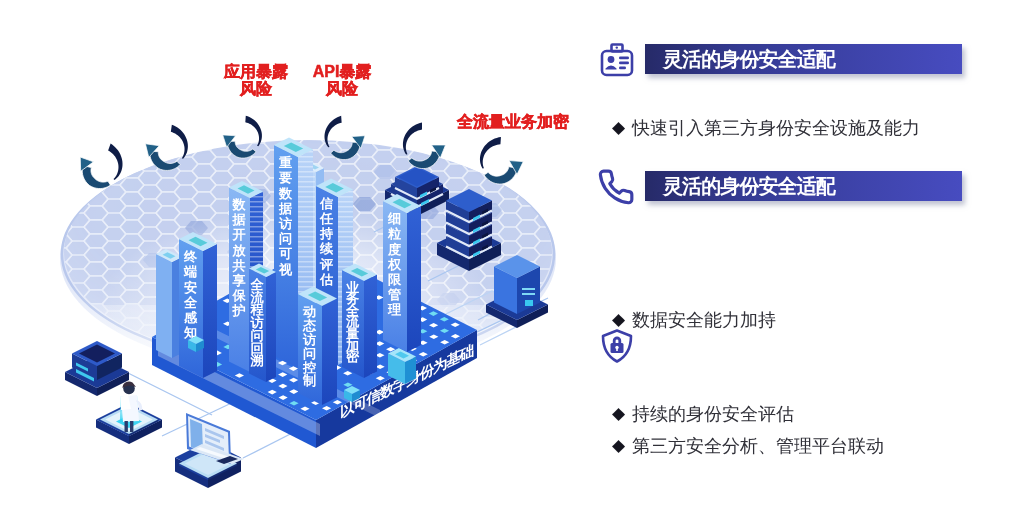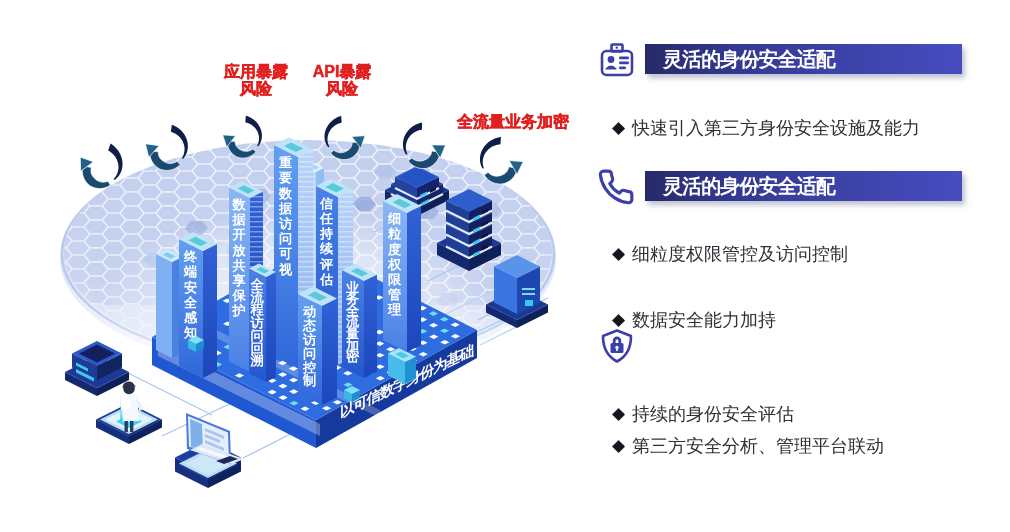--- a/index.html
+++ b/index.html
@@ -557,19 +557,18 @@
 <g fill="#3c3fa8">
 <rect x="11.5" y="15" width="13" height="10" rx="1.5"></rect>
 <path d="M 13.8 15 v-2.2 a4.2 4.2 0 0 1 8.4 0 V 15 h-2.8 v-2.2 a1.4 1.4 0 0 0-2.8 0 V 15 Z"></path>
 </g>
 <circle cx="18" cy="19.4" r="1.7" fill="#fff"></circle>
 <rect x="17.2" y="20" width="1.6" height="3" fill="#fff"></rect>
     </svg>
 <div class="bar" style="top:44px">灵活的身份安全适配</div>
     <div class="bl" style="top:91px"><span class="di">◆</span>快速引入第三方身份安全设施及能力</div>
     <div class="bar" style="top:171px">灵活的身份安全适配</div>
-    <div class="bl" style="top:217px"><span class="di">◆</span>细粒度权限管控及访问控制</div>
     <div class="bl" style="top:283px"><span class="di">◆</span>数据安全能力加持</div>
     <div class="bl" style="top:377px"><span class="di">◆</span>持续的身份安全评估</div>
     <div class="bl" style="top:409px"><span class="di">◆</span>第三方安全分析、管理平台联动</div>
     <div class="rl" style="left:186px;top:63.0px">应用暴露<br>风险</div>
     <div class="rl" style="left:272px;top:63.0px">API暴露<br>风险</div>
     <div class="rl" style="left:443px;top:112.5px">全流量业务加密</div>
 </div>
 </body></html>

